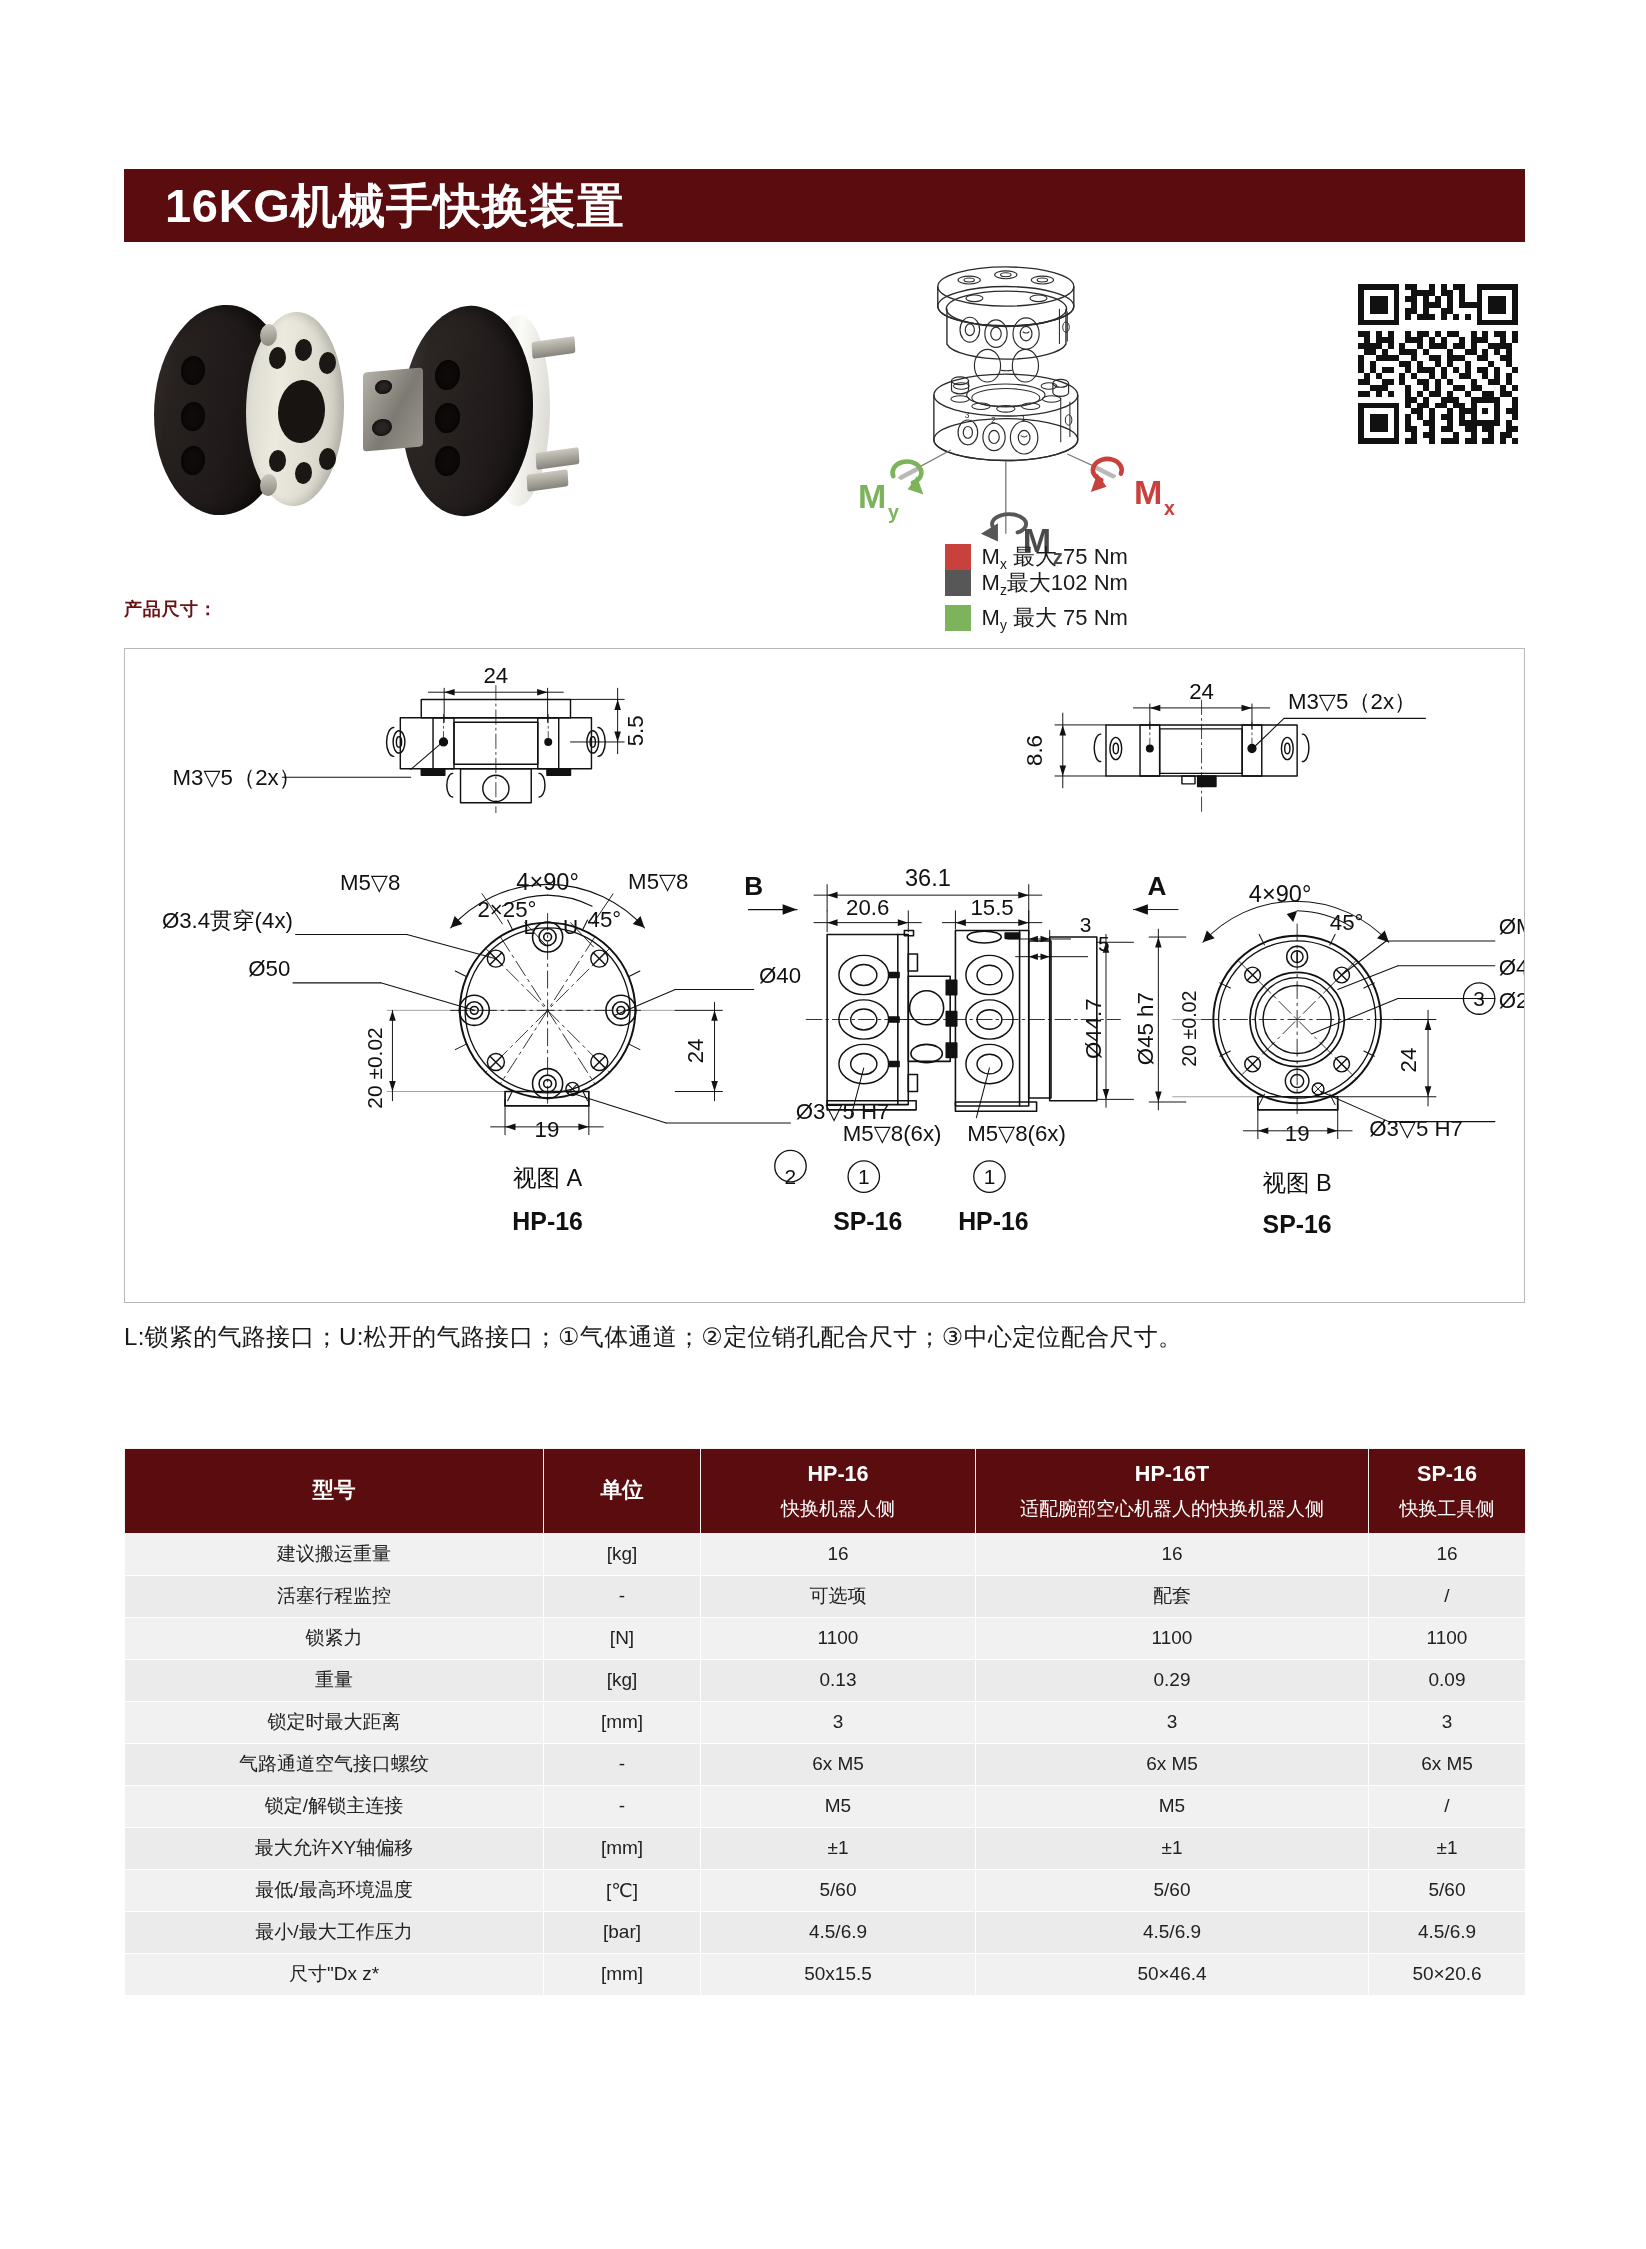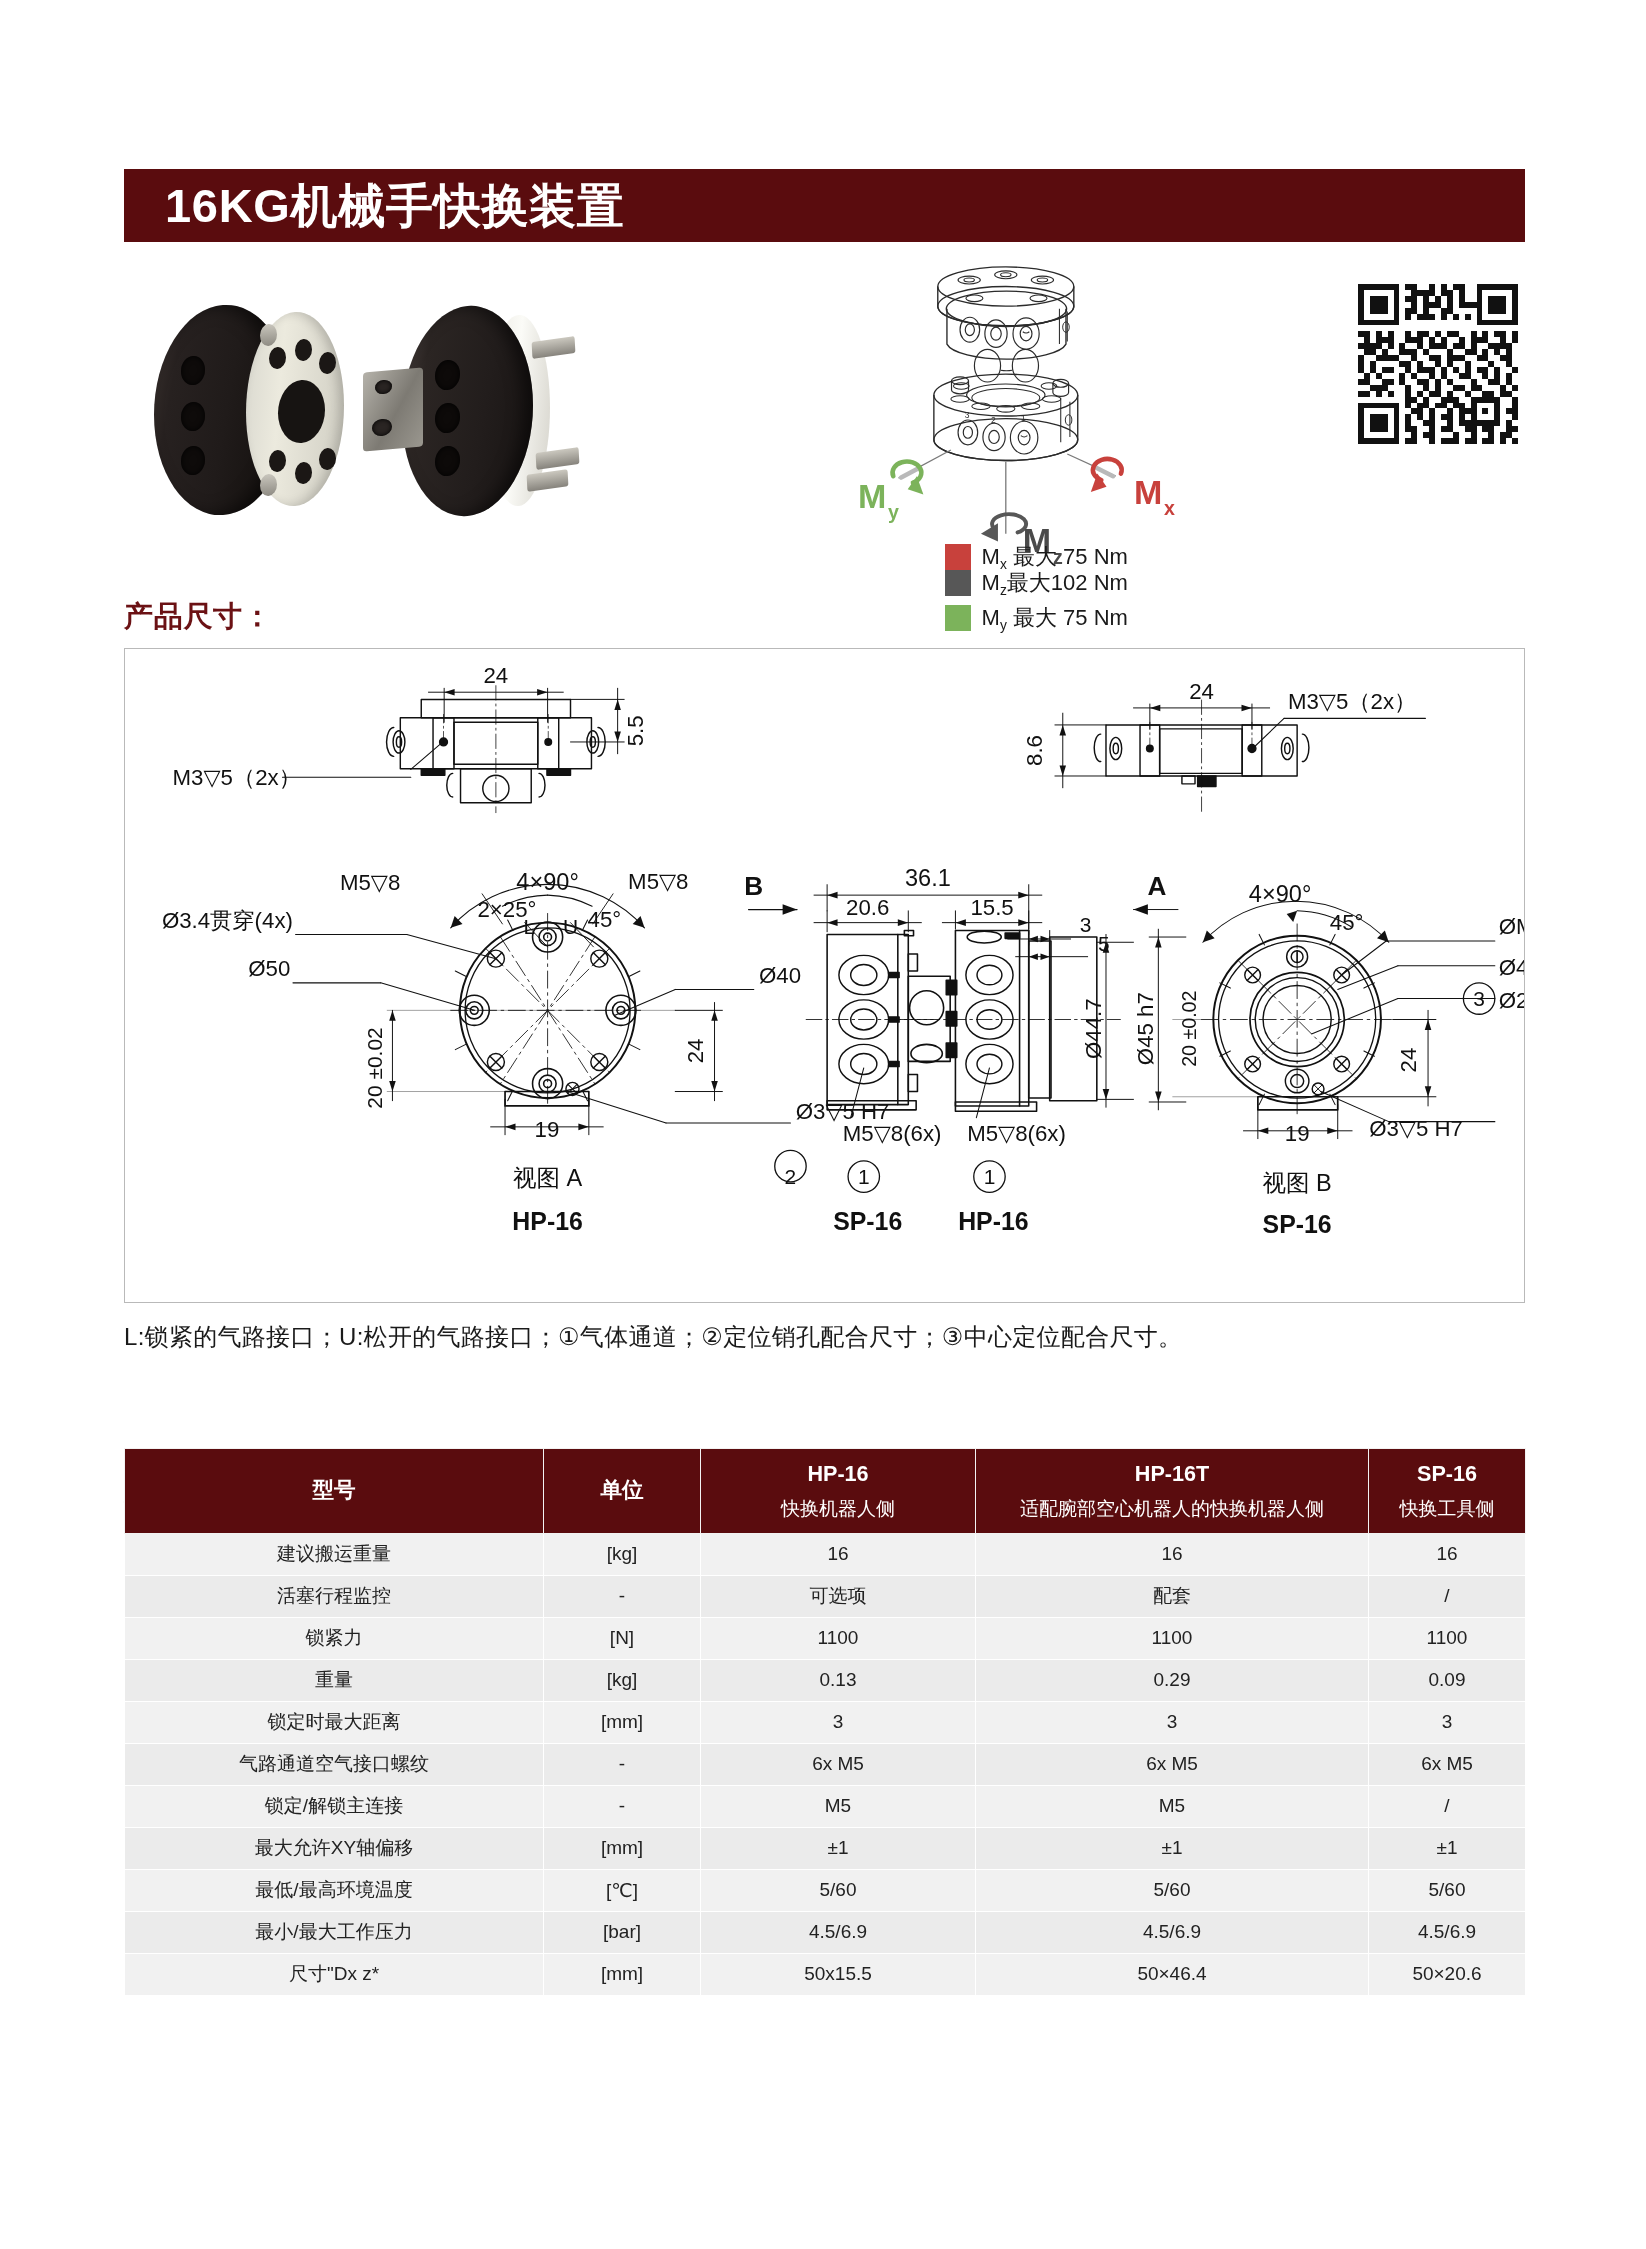--- a/index.html
+++ b/index.html
@@ -94,21 +94,21 @@
   .sw.green{background:#7cb35b;}
   .sw.gray{background:#575757;}
   .lgtxt{font-size:22px;white-space:nowrap;line-height:1;}
   .lgtxt sub{font-size:13.8px;vertical-align:baseline;position:relative;top:4.6px;}
 
   
   .qr{position:absolute;left:1352px;top:278px;width:172px;height:172px;}
   .qr svg{display:block;}
 
   
-  .sec-h{position:absolute;color:#6b1114;font-size:29px;font-weight:bold;letter-spacing:0.7px;}
+  .sec-h{position:absolute;color:#6b1114;font-size:18px;font-weight:bold;letter-spacing:0.7px;}
   #sec-dim{left:124px;top:597px;}
   #sec-par{left:124px;top:1471px;}
 
   
   .drawpanel{
     position:absolute;left:124px;top:648px;width:1401px;height:655px;
     border:1.3px solid #b9b9b9;background:#fff;box-sizing:border-box;overflow:hidden;
   }
   .drawpanel svg{position:absolute;left:0;top:0;}
 

